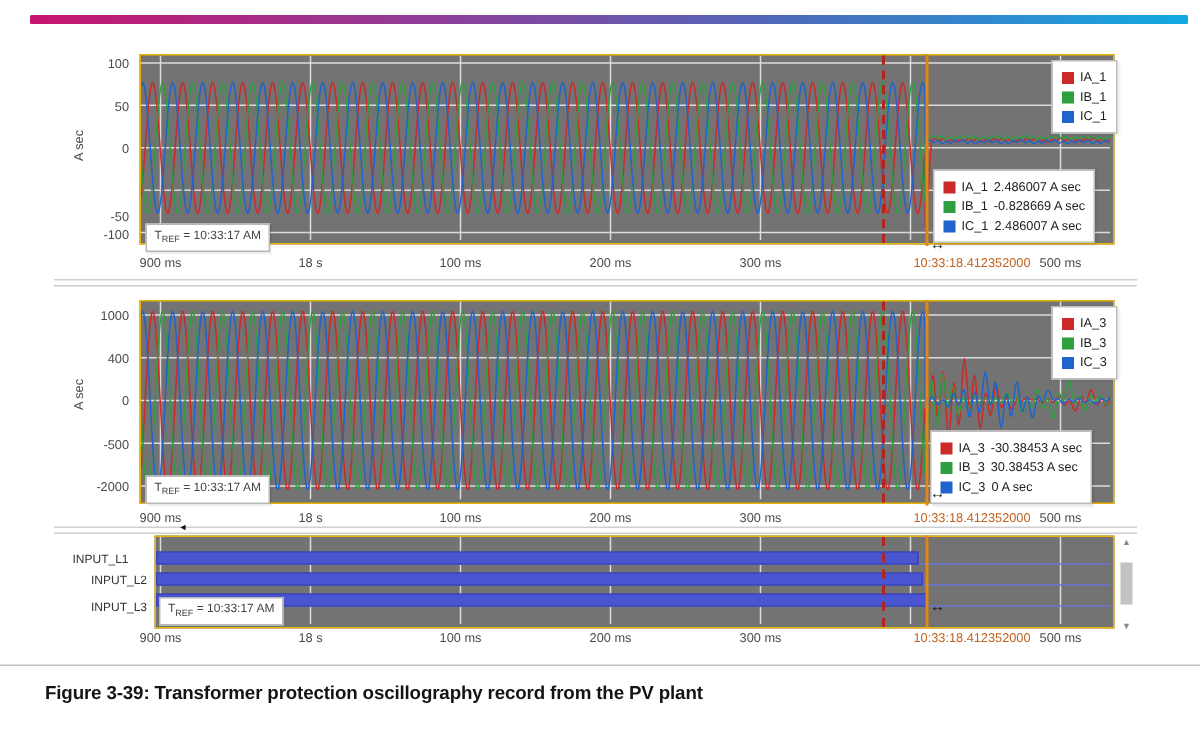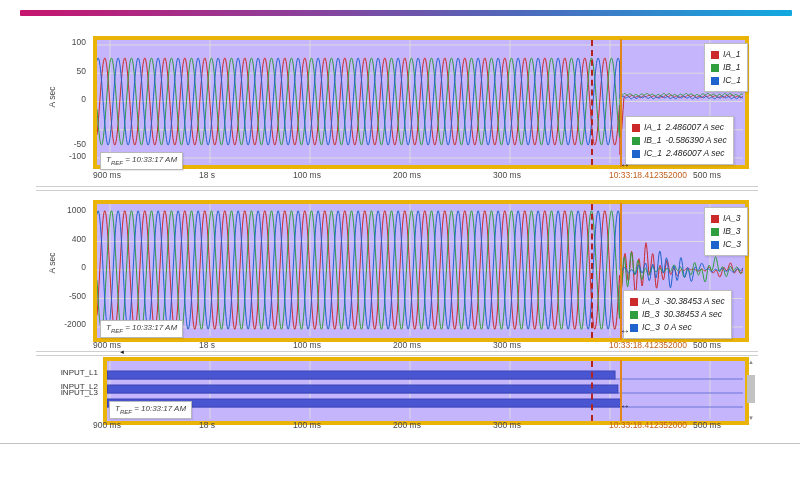--- a/index.html
+++ b/index.html
@@ -1,20 +1,20 @@
 <!DOCTYPE html>
 <html><head>
 <meta charset="utf-8">
 <style>
   html,body{margin:0;padding:0;background:#fff;}
   .page{position:relative;width:800px;height:480px;background:#fff;overflow:hidden;
         font-family:"Liberation Sans",sans-serif;}
   .brand{position:absolute;left:20px;top:10px;width:772px;height:6px;border-radius:1px;}
   
-  .plot{position:absolute;background:#c4b5fd;border:4px solid #eab308;font-style:italic;}
+  .plot{position:absolute;background:#737373;border:1px solid #eab308;}
   #plot1{left:93px;top:36px;width:648px;height:125px;}
   #plot2{left:93px;top:200px;width:648px;height:134px;}
   #plot3{left:103px;top:357px;width:638px;height:60px;}
   .plot svg{position:absolute;left:0;top:0;}
   
   .vred{position:absolute;top:0;height:100%;width:0;border-left:2px dashed #b3241f;z-index:3;}
   .vorange{position:absolute;top:-1px;height:102%;width:2px;background:#e0861a;z-index:3;}
   #vr1,#vr2{left:494px;} #vo1,#vo2{left:523px;}
   #vr3{left:484px;} #vo3{left:513px;}
   
@@ -35,21 +35,21 @@
   
   .tick{position:absolute;transform:translateX(-50%);font-size:8.5px;color:#4a4a4a;white-space:nowrap;}
   .tick.cursor-lbl{color:#c2601d;}
   .xrow{position:absolute;left:0;top:0;width:800px;height:12px;}
   #xrow1{top:170px;} #xrow2{top:340px;} #xrow3{top:420px;}
   .ytick{position:absolute;left:56px;width:30px;text-align:right;font-size:8.5px;color:#4a4a4a;}
   .axis-title{position:absolute;font-size:8.5px;color:#4a4a4a;transform:rotate(-90deg);}
   #ylab1{left:42px;top:92px;} #ylab2{left:42px;top:258px;}
   
   .dlabel{position:absolute;left:36px;width:62px;text-align:right;font-size:8px;color:#333;}
-  #dl1{top:368px;} #dl2{top:382px;} #dl3{top:388px;}
+  #dl1{top:368px;text-align:center;} #dl2{top:382px;} #dl3{top:400px;}
   
   .drag{position:absolute;font-size:10px;font-weight:bold;color:#111;line-height:1;z-index:7;}
   #m1{left:620px;top:159px;} #m2{left:620px;top:325px;} #m3{left:620px;top:400px;}
   #startm{position:absolute;left:119px;top:349px;font-size:6px;color:#111;}
   
   .split{position:absolute;left:36px;width:722px;height:3px;border-top:1px solid #cfcfcf;border-bottom:1px solid #cfcfcf;}
   #split1{top:186px;} #split2{top:351px;}
   
   .sbar{position:absolute;left:745px;top:358px;width:12px;height:64px;}
   .sarr{position:absolute;left:0;width:12px;text-align:center;font-size:6px;color:#8a8a8a;line-height:8px;}
@@ -112,21 +112,21 @@
 
     <div class="fbox" id="meas1">
       <div class="frow">
         <span class="sw" style="background-color: rgb(204, 42, 42);"></span>
         <span>IA_1</span>
         <span>2.486007 A sec</span>
       </div>
       <div class="frow">
         <span class="sw" style="background-color: rgb(47, 158, 63);"></span>
         <span>IB_1</span>
-        <span>-0.586390 A sec</span>
+        <span>-0.828669 A sec</span>
       </div>
       <div class="frow">
         <span class="sw" style="background-color: rgb(31, 99, 204);"></span>
         <span>IC_1</span>
         <span>2.486007 A sec</span>
       </div>
     </div>
 
     <div class="tref" id="tref1">
       <span>T</span><sub>REF</sub>
@@ -269,13 +269,14 @@
     </div>
   <div class="drag" id="m3">↔</div>
 
   <div class="sbar">
     <div class="sarr" id="sup">▲</div>
     <div class="sthumb"></div>
     <div class="sarr" id="sdn">▼</div>
   </div>
 
   <div class="rule"></div>
+  <div class="caption">Figure 3-39: Transformer protection oscillography record from the PV plant</div>
 </div>
 
 </body></html>

